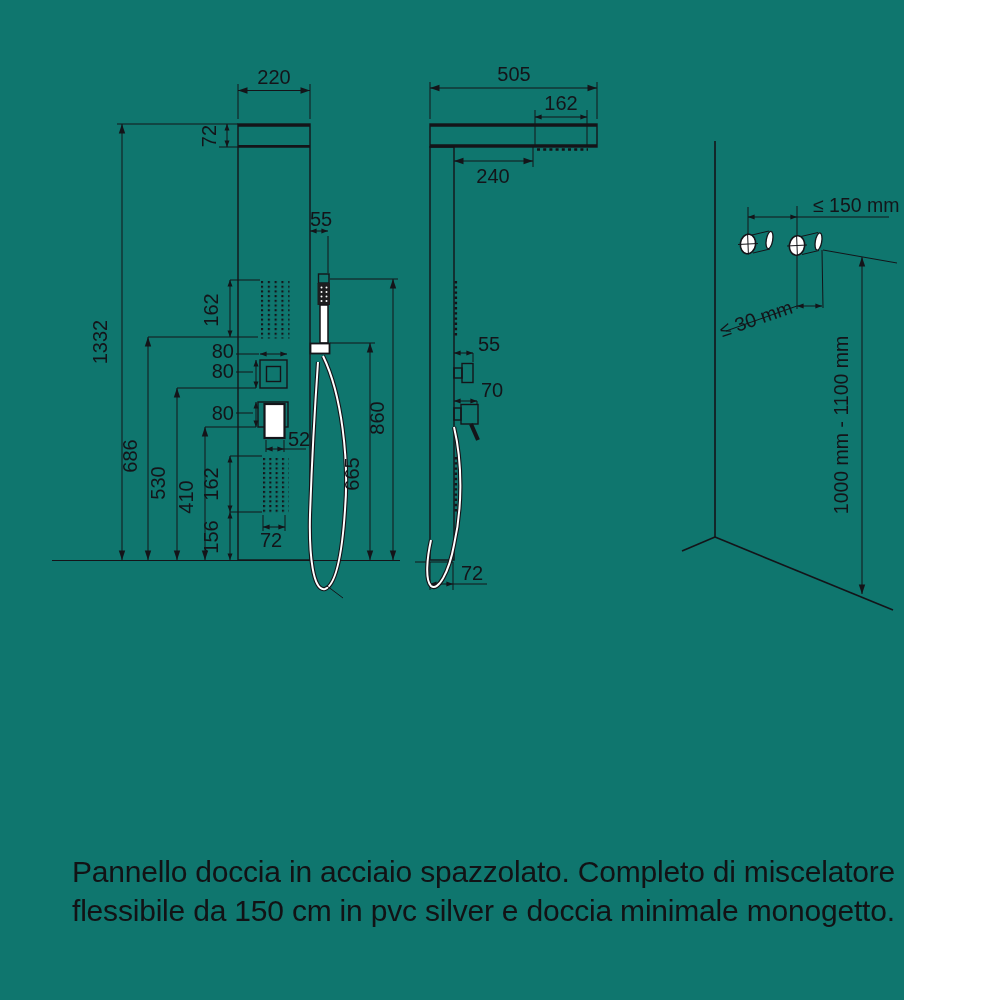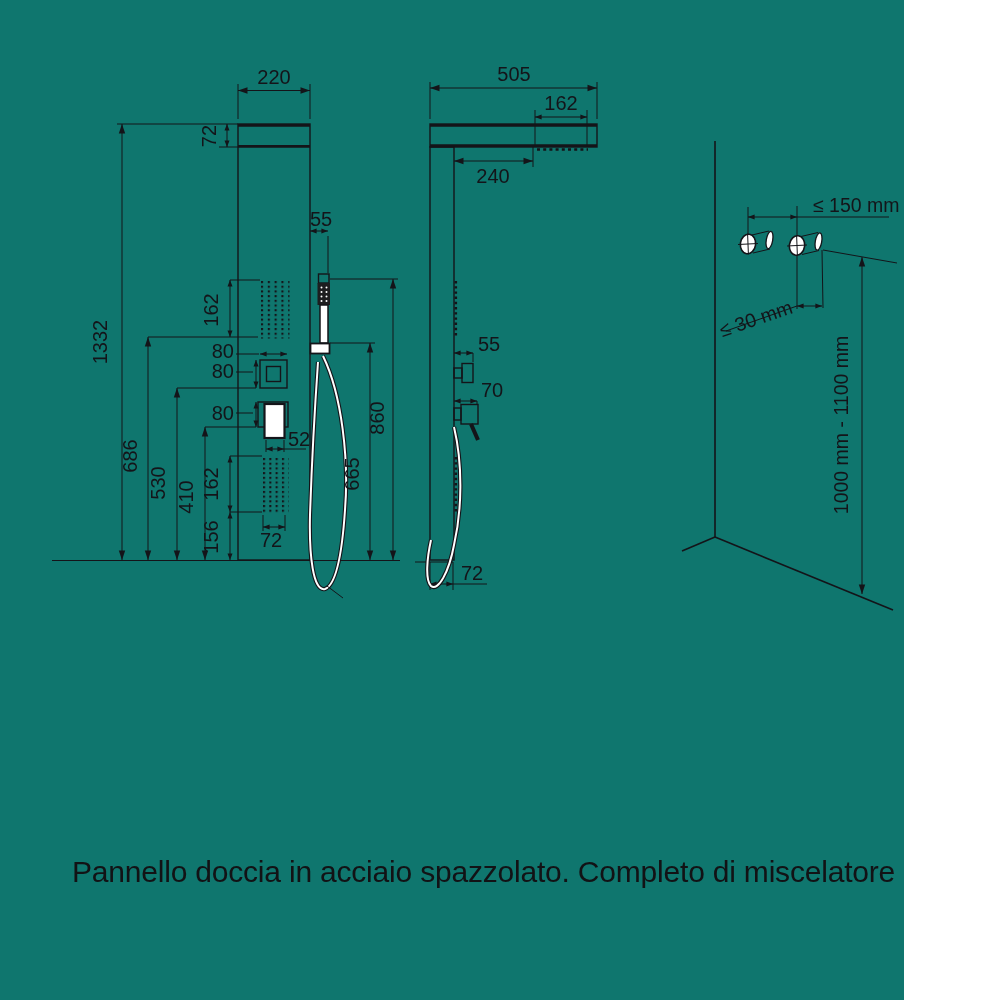--- a/index.html
+++ b/index.html
@@ -231,15 +231,16 @@
     <line class="dim" x1="862" y1="257" x2="862" y2="594"></line>
 
     <text class="dti" x="813" y="212">≤ 150 mm</text>
     <text class="dti" transform="translate(758,325) rotate(-19)" text-anchor="middle">≤ 30 mm</text>
     <text class="dti" transform="translate(848,425) rotate(-90)" text-anchor="middle">1000 mm - 1100 mm</text>
   </g>
 </svg>
 
 <div class="desc">
   <div>Pannello doccia in acciaio spazzolato. Completo di miscelatore</div>
+  <div>flessibile da 150 cm in pvc silver e doccia minimale monogetto.</div>
 </div>
 
 </div>
 
 </body></html>

